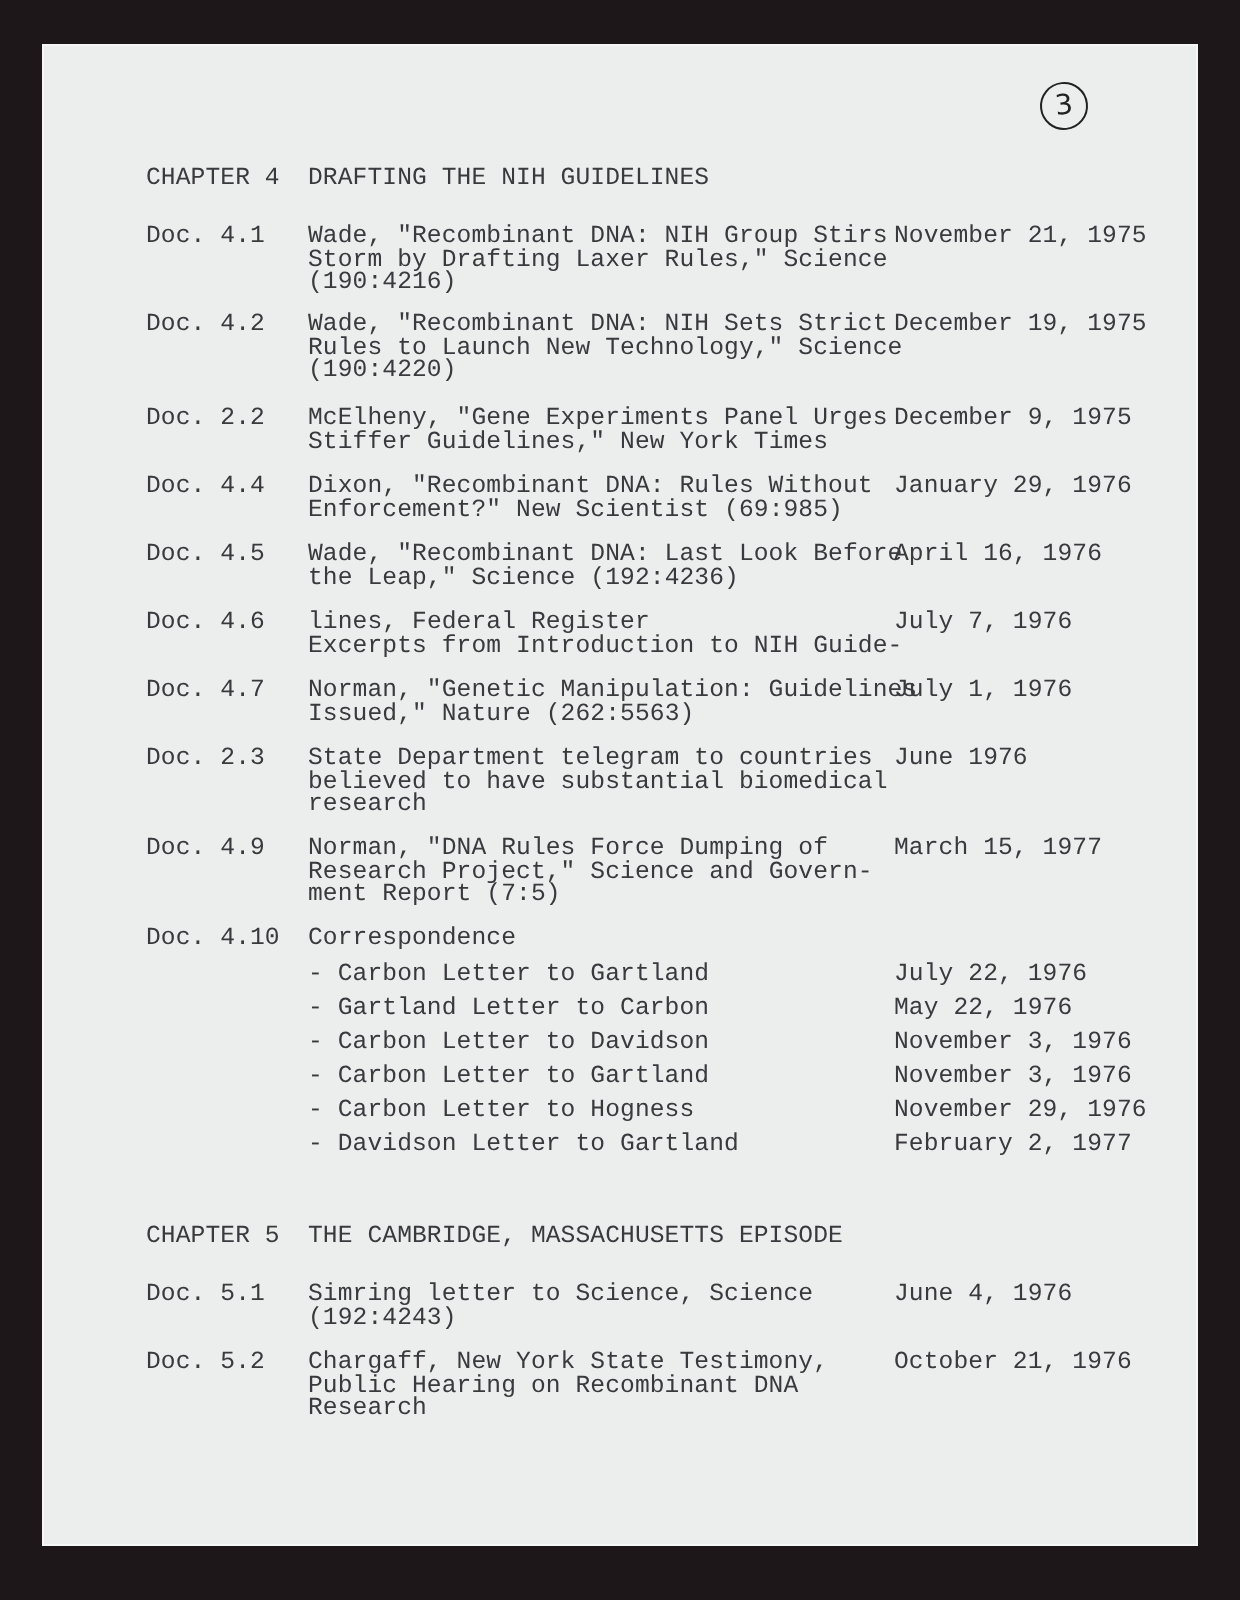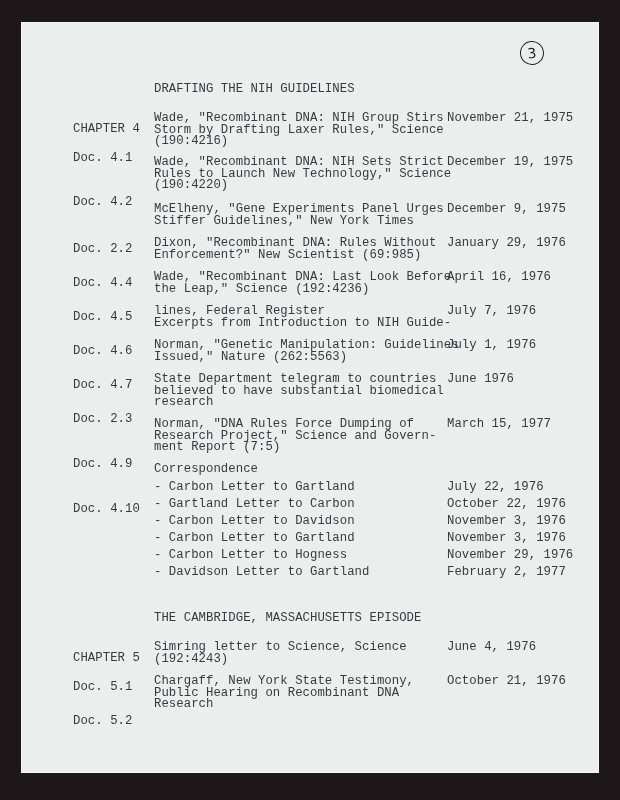--- a/index.html
+++ b/index.html
@@ -33,21 +33,21 @@
       position: absolute;
       left: 0; top: 0;
       width: 620px;
       font-family: "Liberation Mono", "DejaVu Sans Mono", monospace;
       font-size: 12.3px;
       line-height: 11.5px;
       color: #3a3a3e;
       letter-spacing: 0.05px;
     }
     .row { position: absolute; left: 0; width: 620px; }
-    .col-id { position: absolute; left: 73px; white-space: pre; margin-top: 40px; }
+    .col-id { position: absolute; left: 73px; white-space: pre; }
     .col-title { position: absolute; left: 154px; width: 300px; white-space: pre; }
     .col-date { position: absolute; left: 447px; white-space: pre; }
     .chapter-title { position: absolute; left: 154px; white-space: pre; }
     .u { text-underline-offset: 2px; }
     .corr-item { position: absolute; left: 154px; white-space: pre; }
   </style>
 </head>
 <body>
 
 <div class="page"></div>
@@ -109,21 +109,21 @@
   <div class="row" style="top:464px">
     <span class="col-id">Doc. 4.10</span>
     <span class="col-title">Correspondence</span>
   </div>
   <div class="row" style="top:482px">
     <span class="corr-item">- Carbon Letter to Gartland</span>
     <span class="col-date">July 22, 1976</span>
   </div>
   <div class="row" style="top:499px">
     <span class="corr-item">- Gartland Letter to Carbon</span>
-    <span class="col-date">October 22, 1976</span>
+    <span class="col-date">May 22, 1976</span>
   </div>
   <div class="row" style="top:516px">
     <span class="corr-item">- Carbon Letter to Davidson</span>
     <span class="col-date">November 3, 1976</span>
   </div>
   <div class="row" style="top:533px">
     <span class="corr-item">- Carbon Letter to Gartland</span>
     <span class="col-date">November 3, 1976</span>
   </div>
   <div class="row" style="top:550px">

